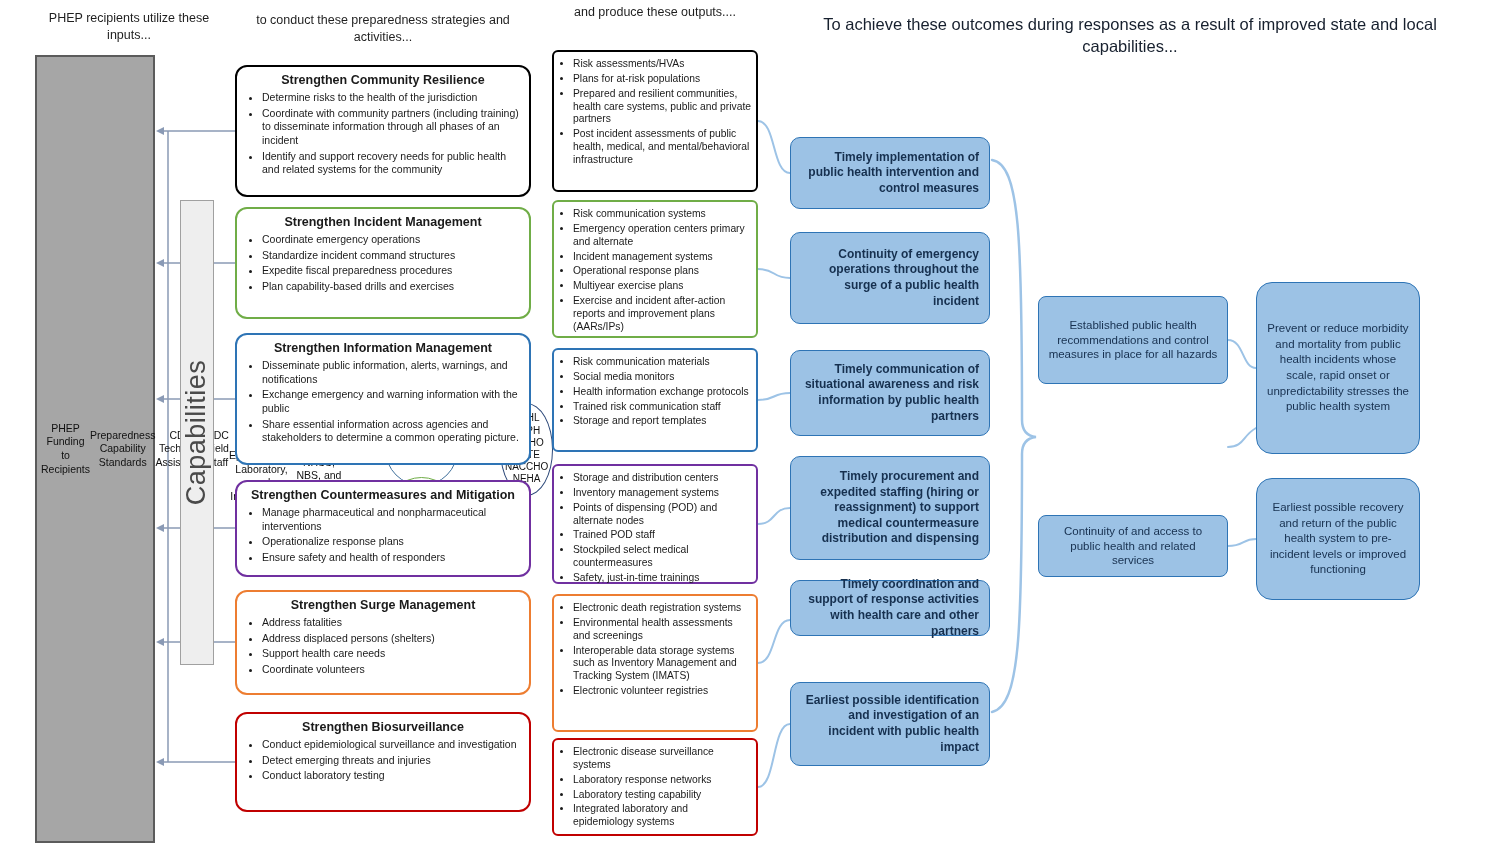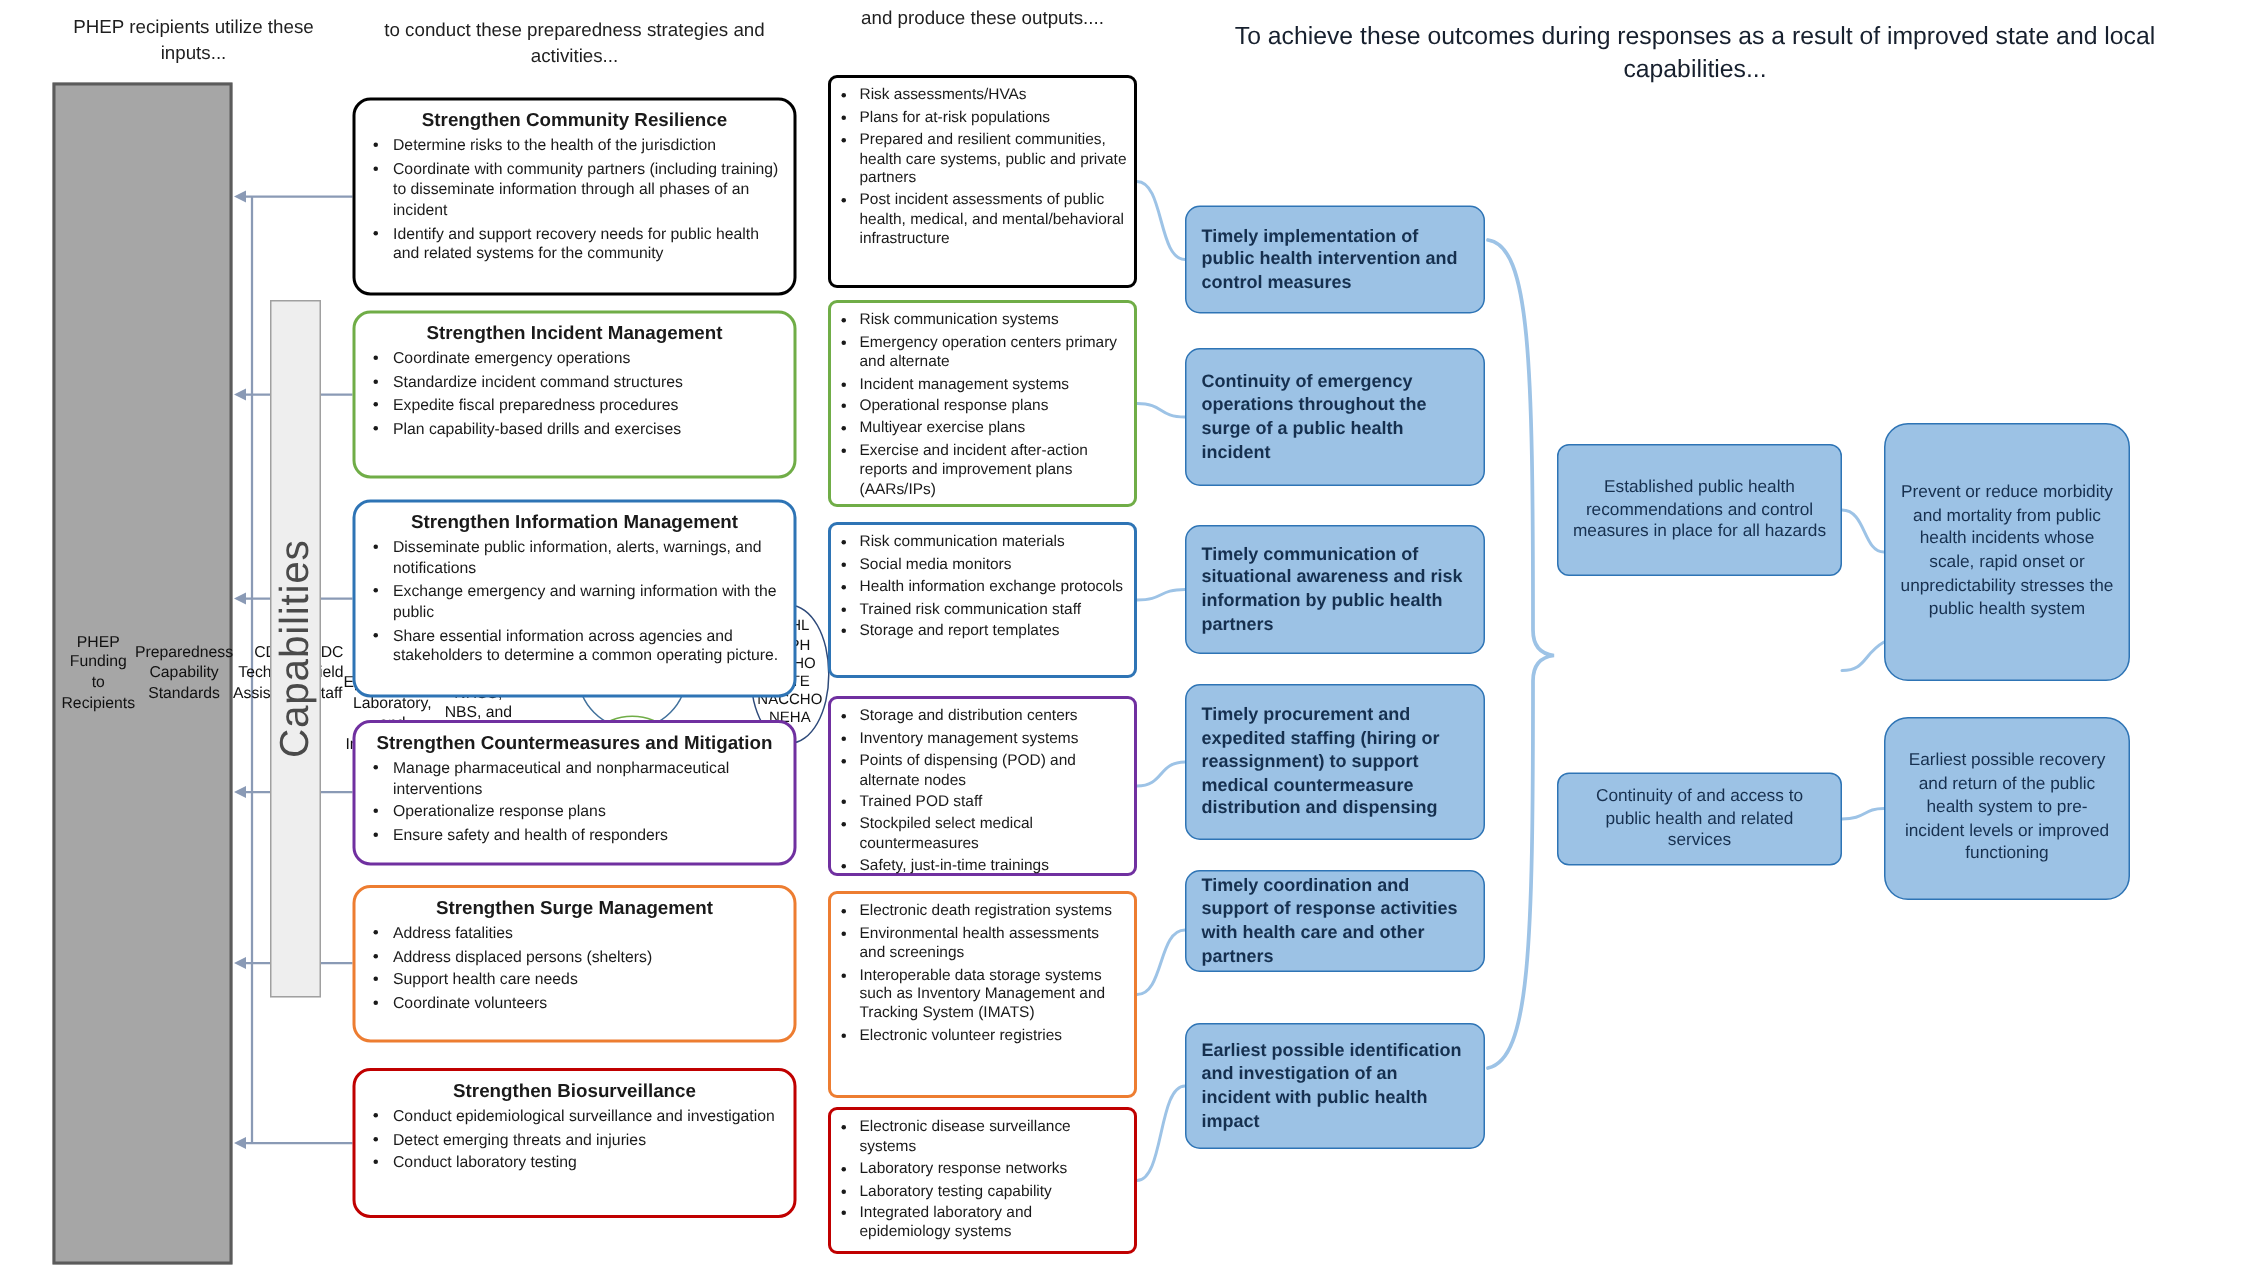--- a/index.html
+++ b/index.html
@@ -107,21 +107,21 @@
   .bc-red    { border: 2.5px solid #c00000; }
 
   
   .outcome {
     position:absolute;
     left: 790px; width: 200px;
     background:#9cc2e5;
     border: 1.5px solid #2e74b5;
     border-radius: 10px;
     display:flex; align-items:center; justify-content:center;
-    text-align:left;
+    text-align:right;
     font-weight:bold; font-size:12px; line-height:1.3;
     color:#16304f;
     padding: 6px 10px;
   }
 
   
   .mid {
     position:absolute;
     left: 1038px; width: 190px;
     background:#9cc2e5;
@@ -341,21 +341,21 @@
   </div>
   <div class="outcome" style="top:232px;height:92px">
     <span>Continuity of emergency operations throughout the surge of a public health incident</span>
   </div>
   <div class="outcome" style="top:350px;height:86px">
     <span>Timely communication of situational awareness and risk information by public health partners</span>
   </div>
   <div class="outcome" style="top:456px;height:104px">
     <span>Timely procurement and expedited staffing (hiring or reassignment) to support medical countermeasure distribution and dispensing</span>
   </div>
-  <div class="outcome" style="top:580px;height:68px">
+  <div class="outcome" style="top:580px;height:56px">
     <span>Timely coordination and support of response activities with health care and other partners</span>
   </div>
   <div class="outcome" style="top:682px;height:84px">
     <span>Earliest possible identification and investigation of an incident with public health impact</span>
   </div>
 
   <div class="mid" style="top:296px;height:88px">
     <span>Established public health recommendations and control measures in place for all hazards</span>
   </div>
   <div class="mid" style="top:515px;height:62px">

